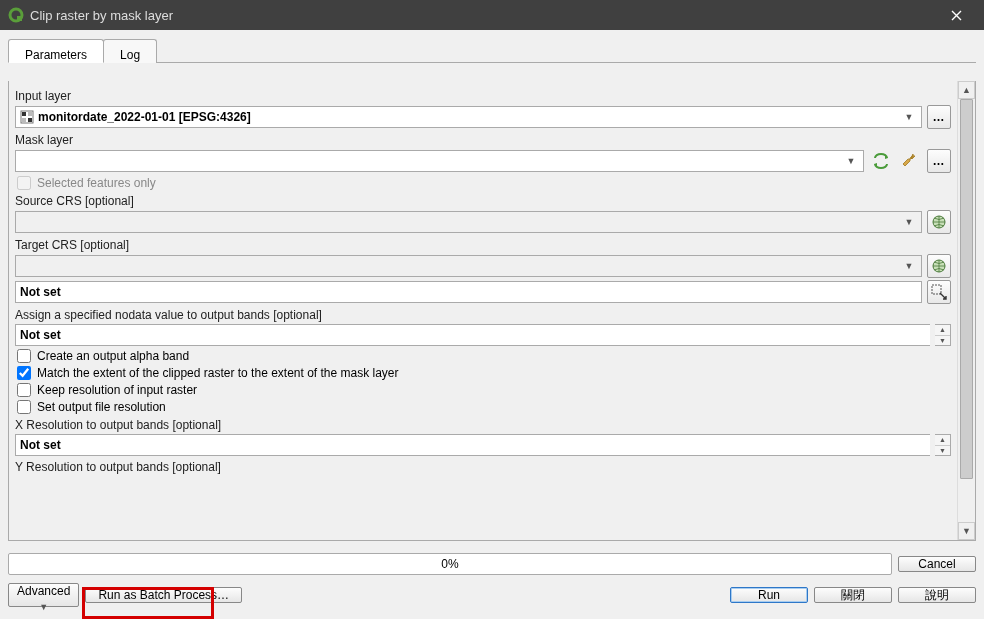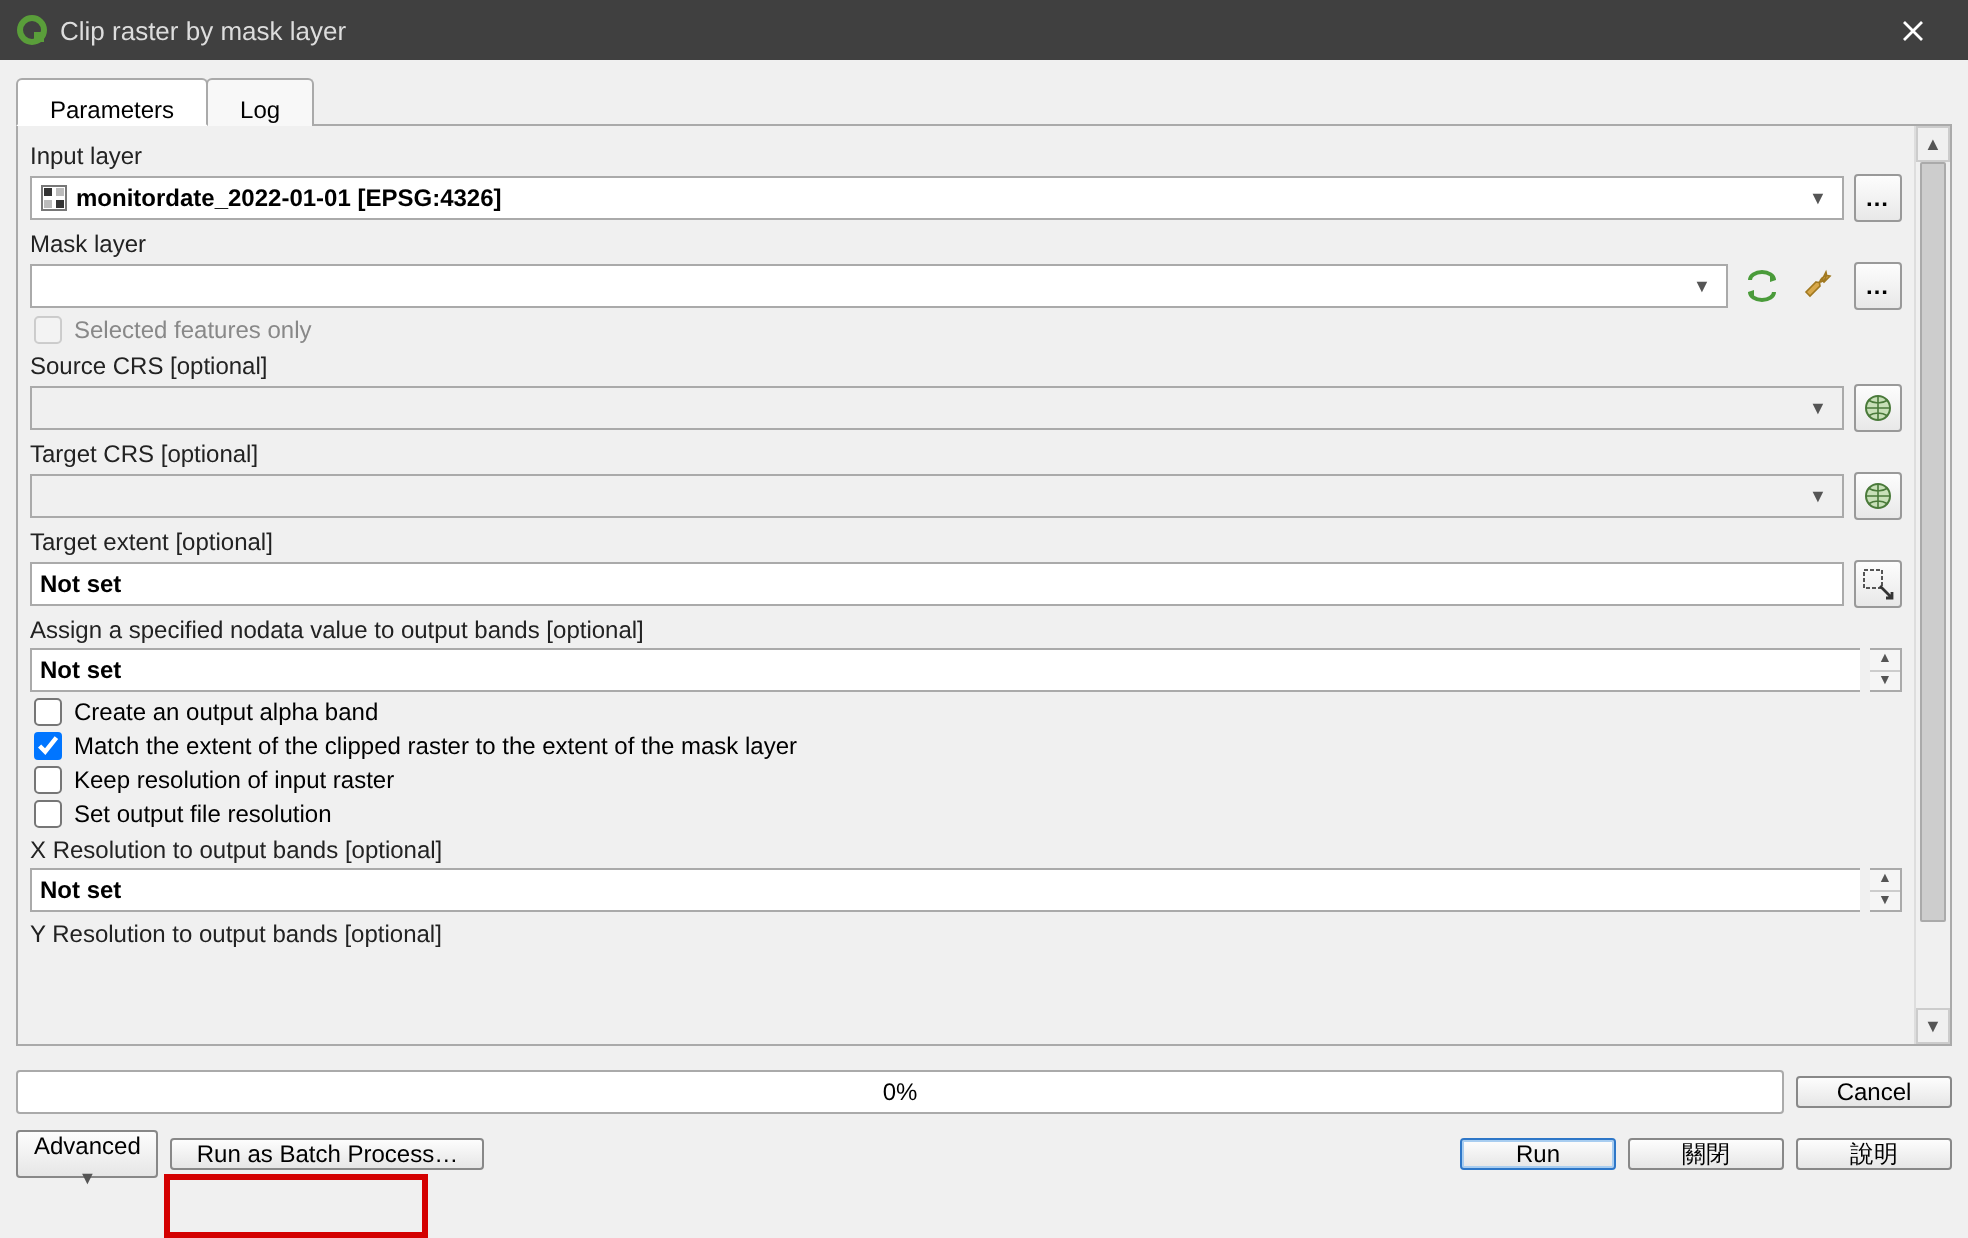--- a/index.html
+++ b/index.html
@@ -15,21 +15,21 @@
   
   .dialog-body { position: absolute; top: 30px; left: 0; right: 0; bottom: 0; background: #f0f0f0; padding: 8px; }
 
   
   .tabstrip { display: flex; border-bottom: 1px solid #aaa; height: 25px; }
   .tab { padding: 8px 16px; border: 1px solid #aaa; border-bottom: none; background: #f0f0f0; margin-right: -1px; cursor: default; position: relative; top: 1px; border-radius: 3px 3px 0 0; }
   .tab.active { background: #fff; border-bottom: 1px solid #fff; z-index: 2; }
   .tab:not(.active) { background: #f8f8f8; }
 
   
-  .panel-wrap { position: relative; border: 1px solid #aaa; border-top: none; background: #701a75; height: 460px; }
+  .panel-wrap { position: relative; border: 1px solid #aaa; border-top: none; background: #701a75; height: 460px; margin-top: 18px; }
   .panel-scroll { position: absolute; top: 0; left: 0; right: 18px; bottom: 0; overflow: hidden; padding: 4px 6px; background: #f0f0f0; }
   .scrollbar { position: absolute; top: 0; right: 0; width: 18px; bottom: 0; background: #f0f0f0; border-left: 1px solid #ddd; }
   .scroll-up, .scroll-down { height: 18px; display: flex; align-items: center; justify-content: center; background: #f0f0f0; border: 1px solid #ccc; font-size: 9px; color: #555; }
   .scroll-down { position: absolute; bottom: 0; left: 0; right: 0; }
   .scroll-thumb { position: absolute; top: 18px; left: 2px; right: 2px; height: 380px; background: #cdcdcd; border: 1px solid #aaa; border-radius: 1px; }
 
   .field-label { margin: 4px 0 2px 0; color: #222; }
   .row { display: flex; align-items: center; gap: 5px; margin-bottom: 2px; }
   .combo, .textinput { flex: 1; height: 22px; border: 1px solid #aaa; background: #fff; display: flex; align-items: center; padding: 0 4px; position: relative; font-weight: bold; }
   .combo .combo-text { flex: 1; overflow: hidden; white-space: nowrap; }
@@ -162,21 +162,20 @@
           <span class="combo-arrow">▼</span>
         </div>
         <div class="iconbtn">
           <svg width="18" height="18" viewBox="0 0 18 18">
               <circle cx="9" cy="9" r="6" fill="#c8e0b8" stroke="#4a7a3a"></circle>
               <path d="M3 9 h12 M9 3 v12 M4 5 q5 3 10 0 M4 13 q5 -3 10 0" fill="none" stroke="#4a7a3a" stroke-width="0.8"></path>
             </svg>
         </div>
       </div>
 
-      <div class="field-label">Target extent [optional]</div>
       <div class="row">
         <div class="notset-input">
             <span>Not set</span>
           </div>
         <div class="iconbtn">
           <svg width="18" height="18" viewBox="0 0 18 18">
               <rect x="2" y="2" width="9" height="9" fill="none" stroke="#555" stroke-dasharray="2 1"></rect>
               <path d="M10 10 L16 16 M13 16 h3 v-3" fill="none" stroke="#333" stroke-width="1.4"></path>
             </svg>
         </div>

